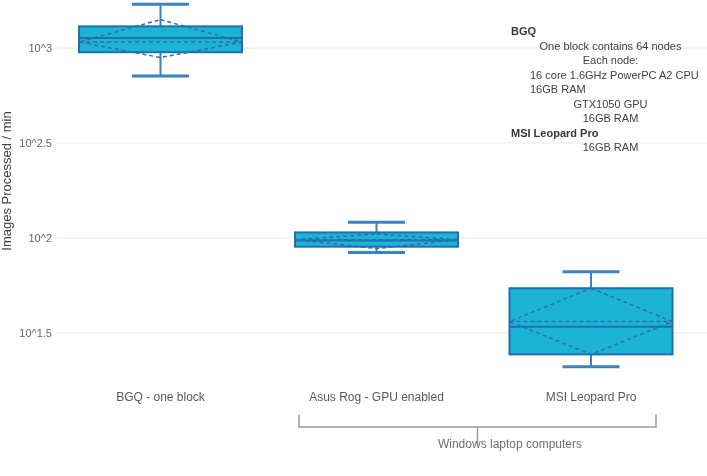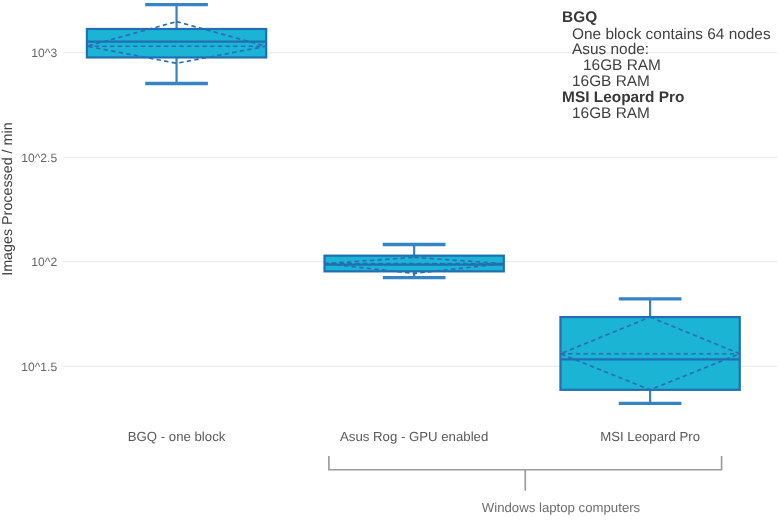--- a/index.html
+++ b/index.html
@@ -2,28 +2,28 @@
 <html><head>
 <meta charset="utf-8">
 <style>
   html,body{margin:0;padding:0;background:#fff;}
   .stage{
     position:relative;width:707px;height:476px;background:#ffffff;overflow:hidden;
     font-family:"Liberation Sans",sans-serif;
   }
   svg{font-family:"Liberation Sans",sans-serif;}
   #legend{
-    position:absolute;left:511px;top:8px;width:190px;
-    font-size:14px;line-height:14.5px;color:#404040;
+    position:absolute;left:511px;top:24px;width:190px;
+    font-size:11px;line-height:14.5px;color:#404040;
   }
   #legend .hdr{font-weight:bold;color:#383838;}
-  #legend .ind1{padding-left:9px;}
+  #legend .ind1{padding-left:9px;text-align:center;}
   #legend .ind2{padding-left:19px;}
   #bracket-label{
-    position:absolute;left:395px;top:454px;width:230px;text-align:center;
+    position:absolute;left:395px;top:437px;width:230px;text-align:center;
     font-size:12px;color:#6e6e6e;
   }
 </style>
 </head>
 <body>
 
 <div class="stage">
   <svg id="chart" width="707" height="476" viewBox="0 0 707 476">
     <text transform="rotate(-90 11 181)" x="11" y="181" text-anchor="middle" font-size="13" fill="#404040">Images Processed / min</text>
   <line x1="57" x2="707" y1="48" y2="48" stroke="#e8e8e8" stroke-width="1"></line>
@@ -61,21 +61,23 @@
       <text x="160.5" y="401" text-anchor="middle" font-size="12" fill="#595959">BGQ - one block</text>
       <text x="376.5" y="401" text-anchor="middle" font-size="12" fill="#595959">Asus Rog - GPU enabled</text>
       <text x="591" y="401" text-anchor="middle" font-size="12" fill="#595959">MSI Leopard Pro</text>
       <path d="M 299 414.5 L 299 427 L 656 427 L 656 414.5" fill="none" stroke="#9b9b9b" stroke-width="1.5"></path>
       <line x1="477.5" x2="477.5" y1="427" y2="446" stroke="#9b9b9b" stroke-width="1.5"></line>
     </svg>
 
   <div id="legend">
       <div class="hdr">BGQ</div>
       <div class="ind1">One block contains 64 nodes</div>
-      <div class="ind1">Asus node:</div>
+      <div class="ind1">Each node:</div>
+      <div class="ind2">16 core 1.6GHz PowerPC A2 CPU</div>
       <div class="ind2">16GB RAM</div>
+      <div class="ind1">GTX1050 GPU</div>
       <div class="ind1">16GB RAM</div>
       <div class="hdr">MSI Leopard Pro</div>
       <div class="ind1">16GB RAM</div>
     </div>
 
   <div id="bracket-label">Windows laptop computers</div>
 </div>
 
 </body></html>

